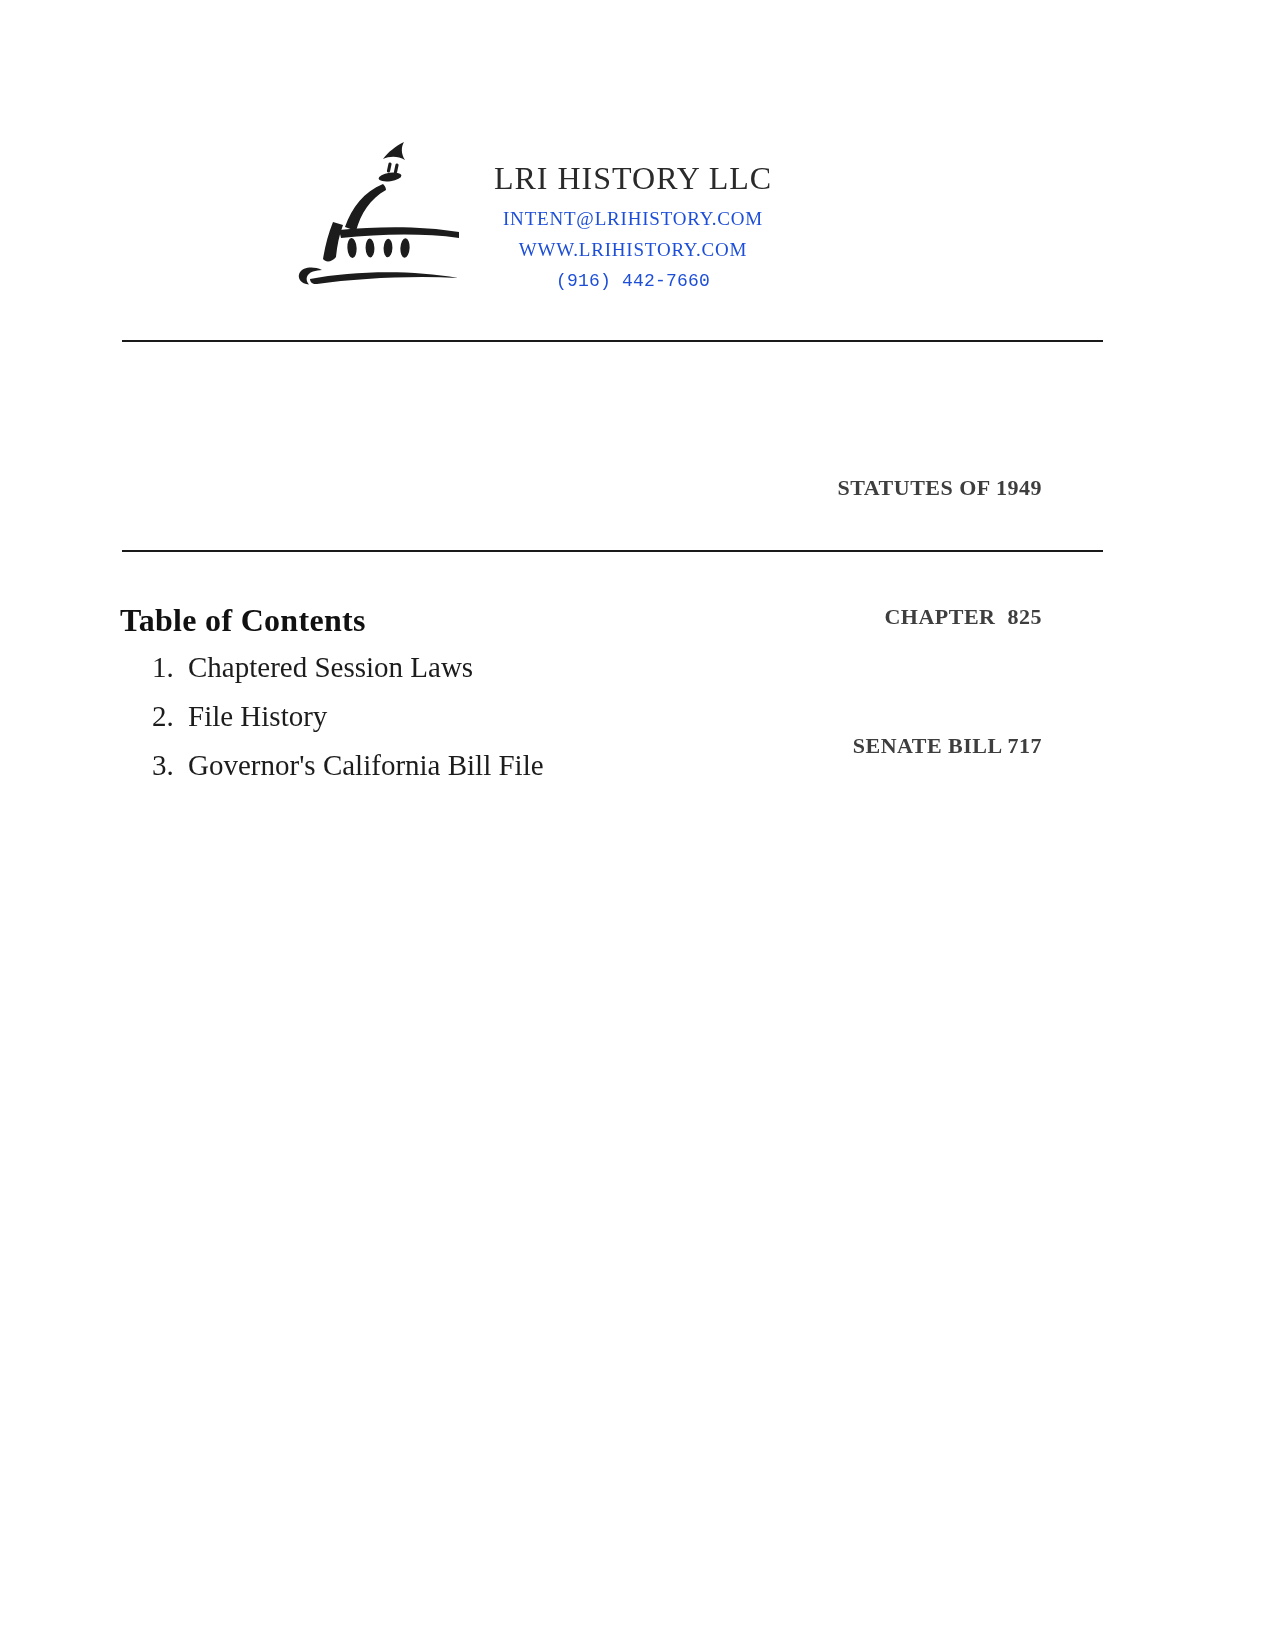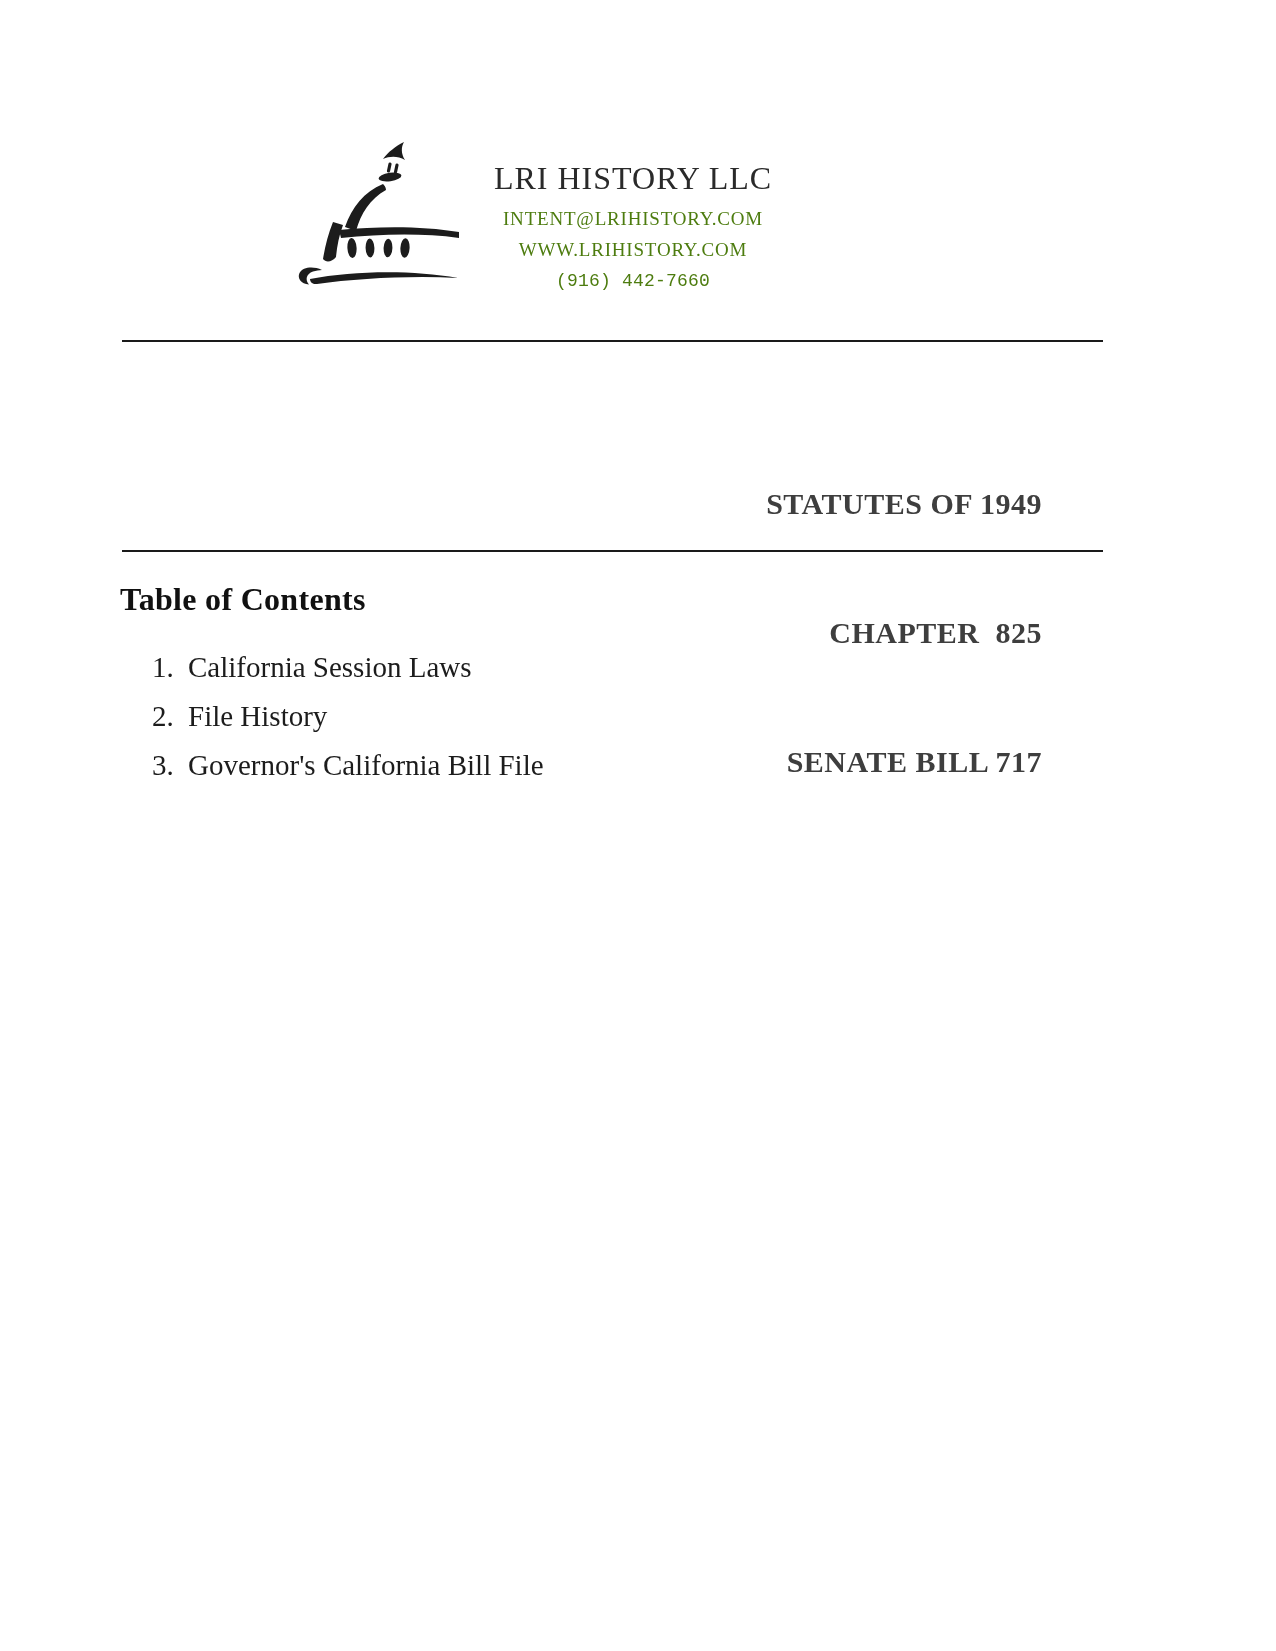--- a/index.html
+++ b/index.html
@@ -36,57 +36,57 @@
     font-size: 32px;
     letter-spacing: 1px;
     line-height: 37px;
     white-space: nowrap;
     color: #2a2a2a;
   }
   .contact {
     font-size: 19px;
     line-height: 22px;
     letter-spacing: 0.8px;
-    color: #4d7c0f;
+    color: #1d4ed8;
     white-space: nowrap;
   }
   .email { margin-top: 11px; }
   .site  { margin-top: 9px; text-align: center; }
   .phone { margin-top: 9px; font-size: 18px; letter-spacing: 0.2px; font-family: Liberation Mono, monospace; }
 
   
   .rule {
     position: absolute;
     left: 122px;
     width: 981px;
     height: 2px;
     background: #1a1a1a;
   }
   .rule1 { top: 340px; }
   .rule2 { top: 550px; }
 
   
   .case-block {
     position: absolute;
-    top: 396px;
+    top: 380px;
     right: 234px;
     text-align: right;
     font-weight: bold;
-    font-size: 30px;
+    font-size: 22px;
     line-height: 43px;
     letter-spacing: 0.5px;
     color: #3e3e3e;
     white-space: pre;
   }
 
   
   .toc-title {
     position: absolute;
     left: 120px;
-    top: 581px;
+    top: 602px;
     margin: 0;
     font-size: 32px;
     font-weight: bold;
     letter-spacing: 0.3px;
     color: #111111;
   }
   .toc-list {
     position: absolute;
     left: 152px;
     top: 652px;
@@ -153,21 +153,21 @@
     <div class="case-line">SENATE BILL 717</div>
   </div>
 
   <div class="rule rule2"></div>
 
   <h1 class="toc-title">Table of Contents</h1>
 
   <div class="toc-list">
     <div class="toc-item">
       <span class="num">1.</span>
-      <span class="lbl">California Session Laws</span>
+      <span class="lbl">Chaptered Session Laws</span>
     </div>
     <div class="toc-item">
       <span class="num">2.</span>
       <span class="lbl">File History</span>
     </div>
     <div class="toc-item">
       <span class="num">3.</span>
       <span class="lbl">Governor's California Bill File</span>
     </div>
   </div>

